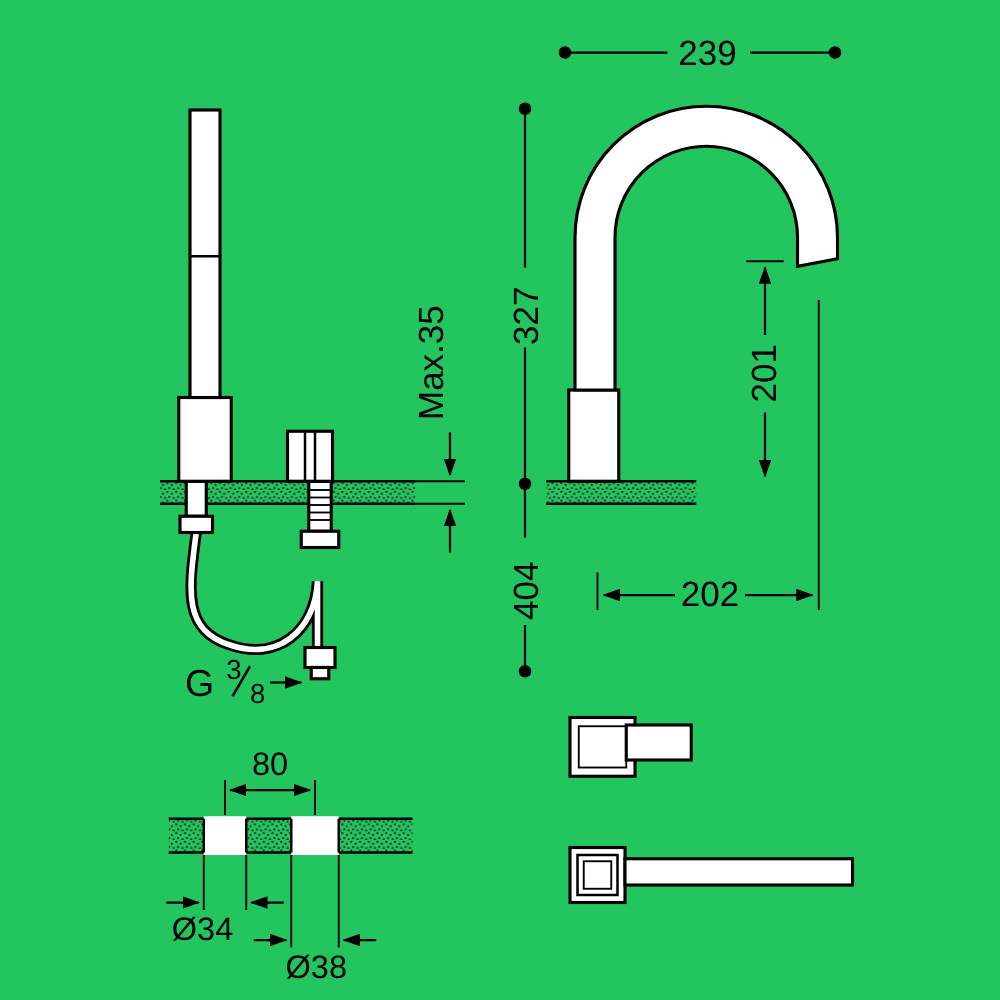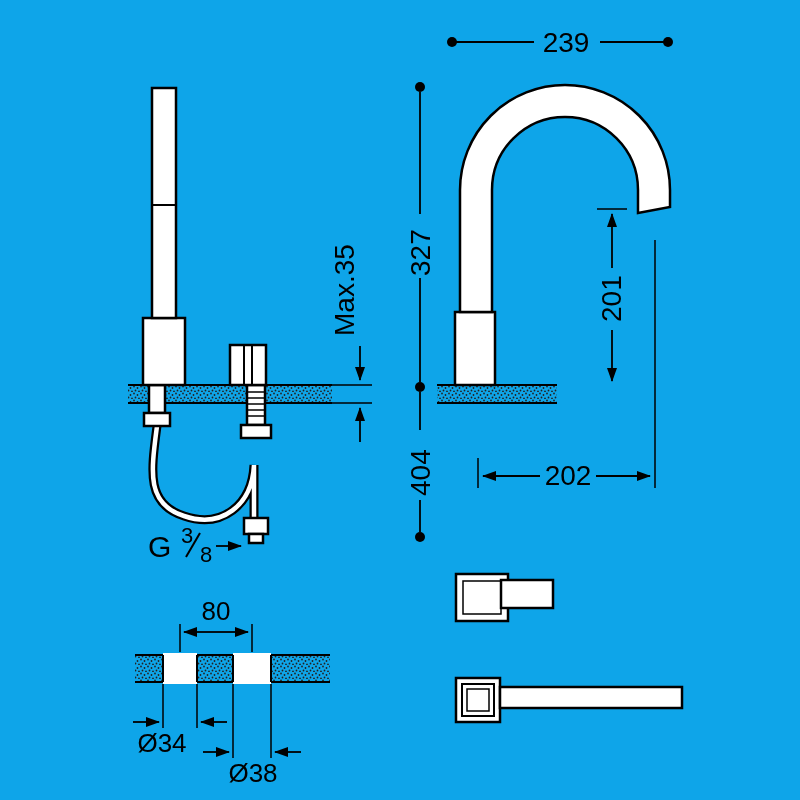--- a/index.html
+++ b/index.html
@@ -1,16 +1,16 @@
 <!DOCTYPE html>
 <html><head>
 <meta charset="utf-8">
 <style>
   html,body{margin:0;padding:0;background:#ffffff;}
-  .stage{width:800px;height:800px;position:relative;background:#0ea5e9;overflow:hidden;}
+  .stage{width:800px;height:800px;position:relative;background:#22c55e;overflow:hidden;}
   svg{display:block;}
   .outline{fill:#fff;stroke:#000;stroke-width:2.5;stroke-linejoin:miter;}
   .med{stroke:#000;stroke-width:2;fill:none;}
   .thin{stroke:#000;stroke-width:1.5;fill:none;}
   .dim{stroke:#000;stroke-width:1.8;fill:none;}
   .dot{fill:#000;stroke:none;}
   .hoseA{stroke:#000;stroke-width:9;fill:none;stroke-linecap:round;}
   .hoseB{stroke:#fff;stroke-width:4.5;fill:none;stroke-linecap:round;}
   text{font-family:"Liberation Sans",sans-serif;fill:#000;}
   .t28{font-size:28px;}

